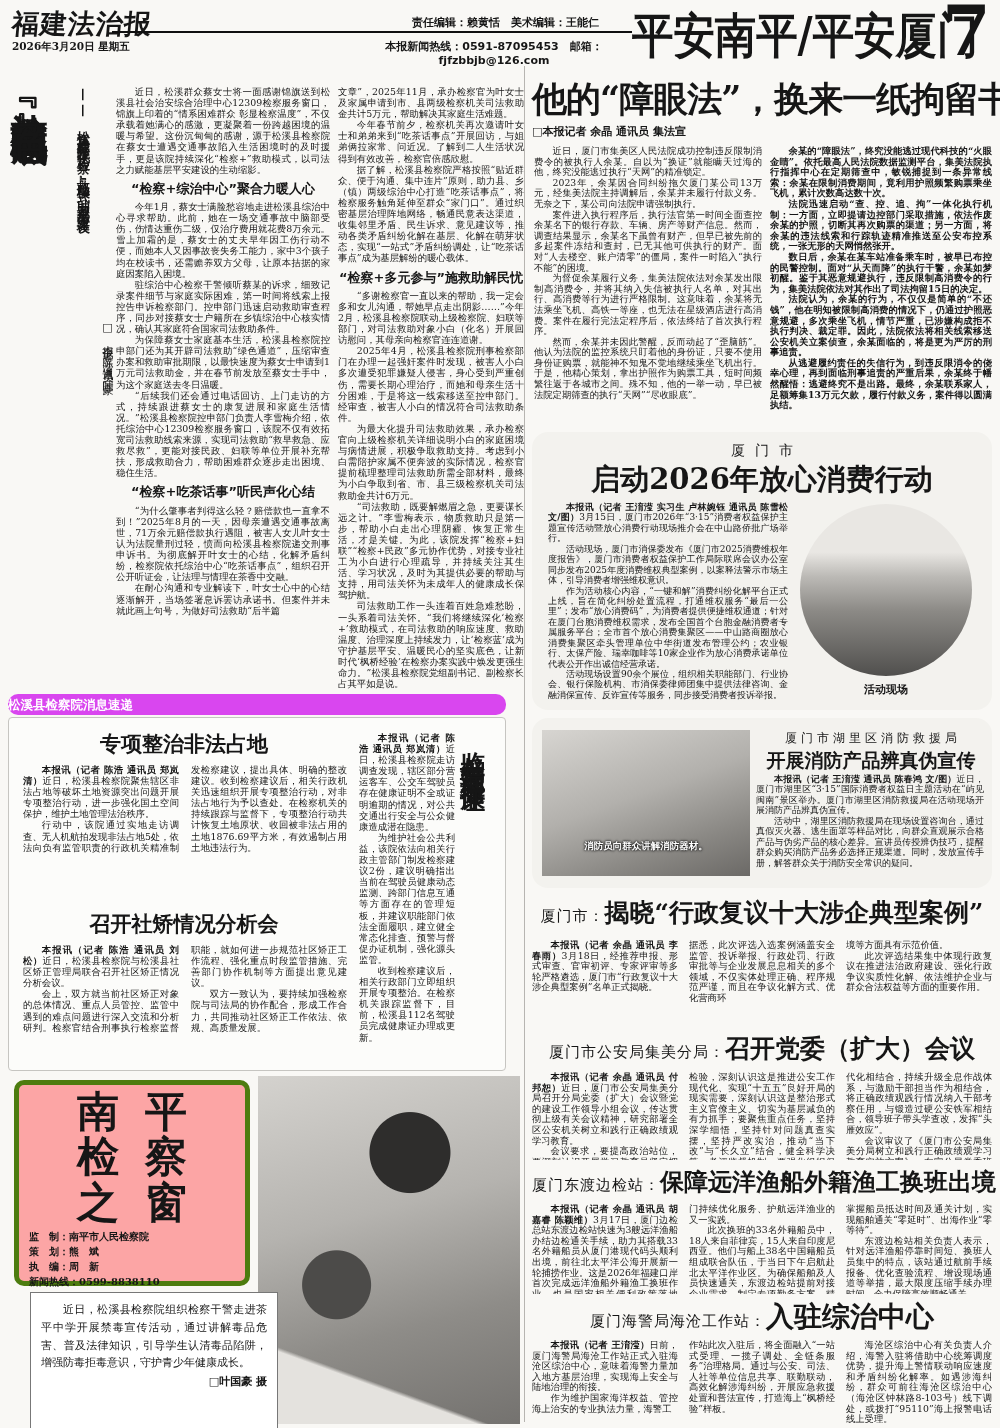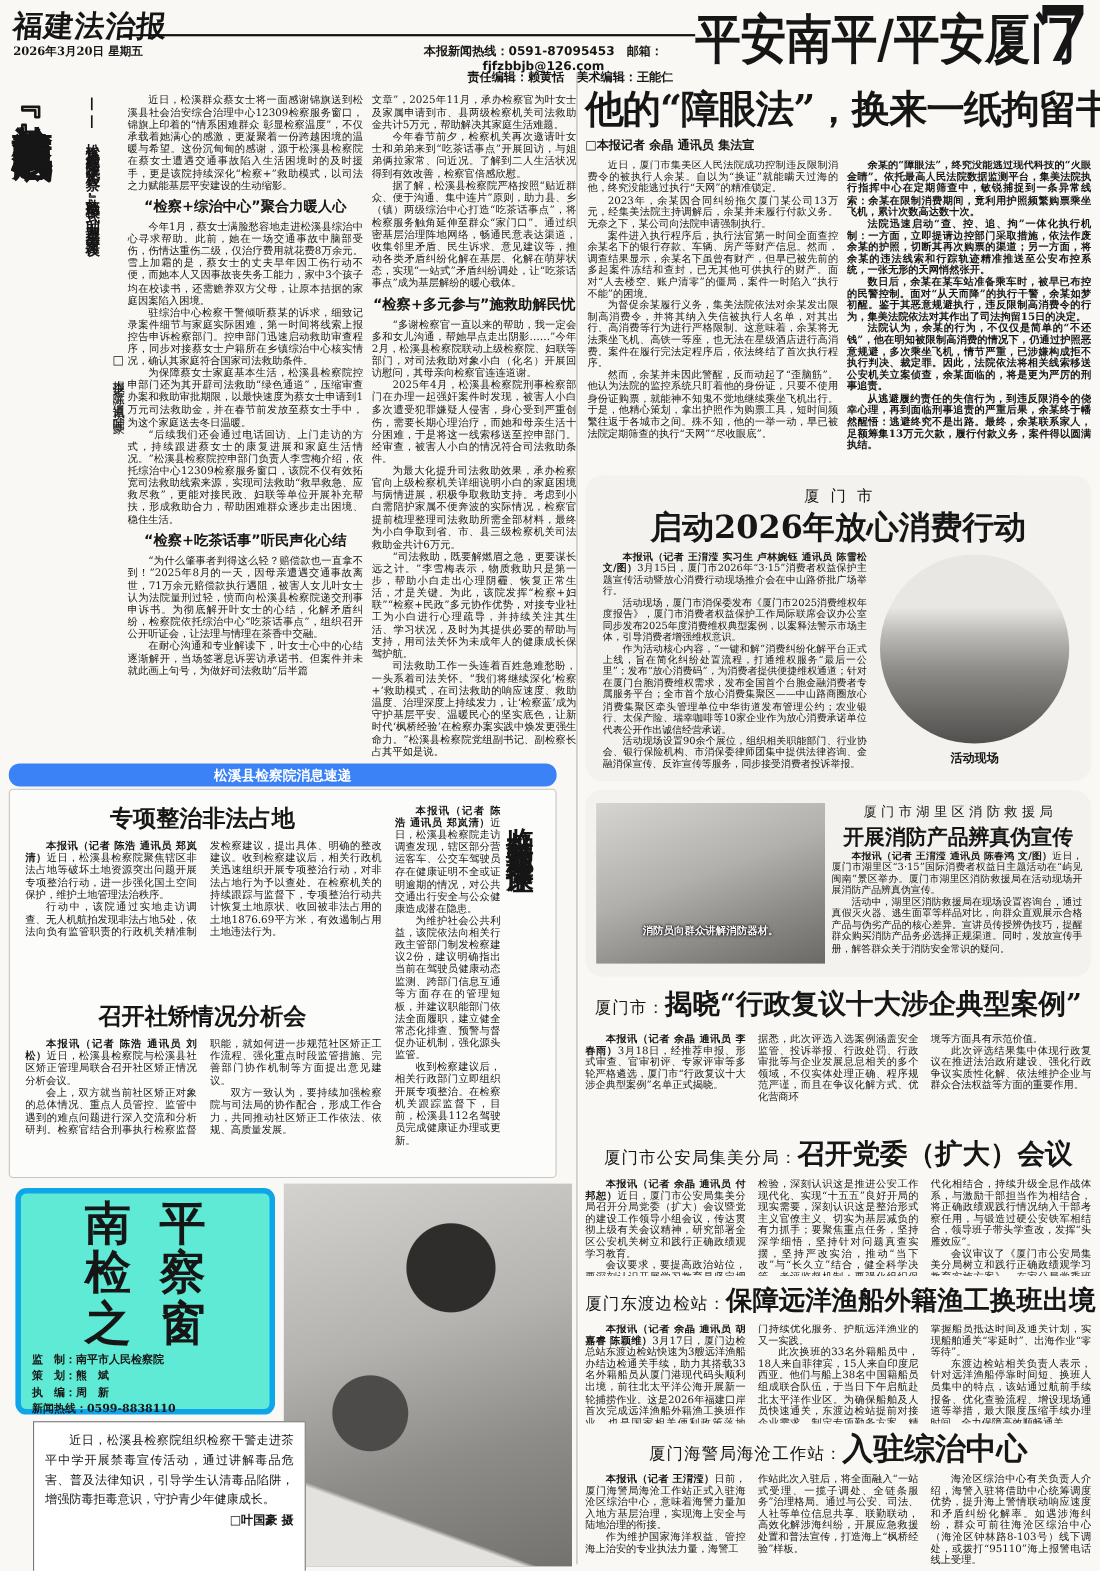--- a/index.html
+++ b/index.html
@@ -25,29 +25,29 @@
   .pg-num{font-size:70px;font-weight:900;line-height:1;}
 
   
   .lead-vhl{font-size:37px;font-weight:900;line-height:1.02;letter-spacing:1px;}
   .lead-vsub{font-size:13px;font-weight:600;letter-spacing:3px;}
   .lead-vby{font-size:11px;letter-spacing:2px;}
   .sh{font-size:13px;font-weight:700;text-align:center;margin:6px 0 5px;text-indent:0;
       font-family:"DejaVu Sans",sans-serif;}
 
   
-  .bull-bar{height:21px;line-height:21px;border-radius:10px;background:#3b82f6;color:#fff;
-            text-align:center;font-size:12.5px;font-weight:700;font-family:"DejaVu Sans",sans-serif;}
+  .bull-bar{height:21px;line-height:21px;border-radius:10px;background:#d946ef;color:#fff;
+            text-align:left;font-size:12.5px;font-weight:700;font-family:"DejaVu Sans",sans-serif;}
   .bull-box{background:#fcfcfa;border:1px solid #c6c5c1;border-radius:4px;}
   .bull-h{font-size:21px;font-weight:900;text-align:center;white-space:nowrap;}
   .twocol{column-count:2;column-gap:12px;}
   .health-vhl{font-size:25px;font-weight:900;line-height:1.05;letter-spacing:4px;}
 
   
-  .stamp{border:5px solid #0ea5e9;border-radius:10px;background:#5eead4;}
+  .stamp{border:5px solid #4d7c0f;border-radius:10px;background:#fca5a5;}
   .stamp-row{font-size:42px;font-weight:900;line-height:1.08;text-align:center;
              letter-spacing:26px;text-indent:26px;white-space:nowrap;}
   .stamp-credit{font-size:10px;font-weight:700;line-height:1.5;white-space:nowrap;}
   .cap-box{background:#fff;border:1px solid #777;padding:8px 10px;}
   .cap-box p{font-size:11px;line-height:1.62;}
   .cap-credit{font-size:11px;font-weight:700;text-align:right;margin-top:2px;text-indent:0;}
 
   
   .det-hl{font-size:35px;font-weight:900;letter-spacing:-1px;white-space:nowrap;text-align:center;}
   .byline{font-size:11px;font-weight:700;text-align:left;font-family:"DejaVu Sans",sans-serif;}
@@ -70,21 +70,21 @@
   .photo-cap{font-size:11px;font-weight:700;text-align:center;}
   .photo-cap-overlay{position:absolute;left:0;right:0;bottom:23px;color:#fff;font-size:9.5px;
      font-weight:700;text-align:center;text-shadow:0 0 3px #000,0 0 2px #000;}
   .divider{background:#b7b5b1;width:1px;}
 </style>
 </head>
 <body>
 
 <div class="abs masthead" style="left:12px;top:6px;width:160px;">福建法治报</div>
 <div class="abs pg-date" style="left:12px;top:40px;">2026年3月20日 星期五</div>
-<div class="abs hdr-small ctr" style="left:391px;top:15px;width:255px;margin-top:48px;">责任编辑：赖黄恬　美术编辑：王能仁</div>
+<div class="abs hdr-small ctr" style="left:378px;top:15px;width:255px;">责任编辑：赖黄恬　美术编辑：王能仁</div>
 <div class="abs hdr-rule" style="left:112px;top:31px;width:520px;"></div>
 <div class="abs hdr-small ctr" style="left:358px;top:39px;width:272px;">本报新闻热线：0591-87095453　邮箱：fjfzbbjb@126.com</div>
 <div class="abs edition" style="left:632px;top:4px;">平安南平/平安厦门</div>
 <div class="abs pg-num" style="left:942px;top:-4px;">7</div>
 
 <div class="abs divider" style="left:524px;top:66px;height:1356px;"></div>
 
 <div class="abs" style="left:8px;top:66px;width:512px;height:626px;">
   <div class="abs vert lead-vhl ovh" style="left:2px;top:18px;height:606px;">让『检察蓝』成为温暖民心的底色</div>
   <div class="abs vert lead-vsub ovh" style="left:66px;top:22px;height:600px;">——松溪县检察院深化『检察+』救助模式 助力基层平安建设</div>

